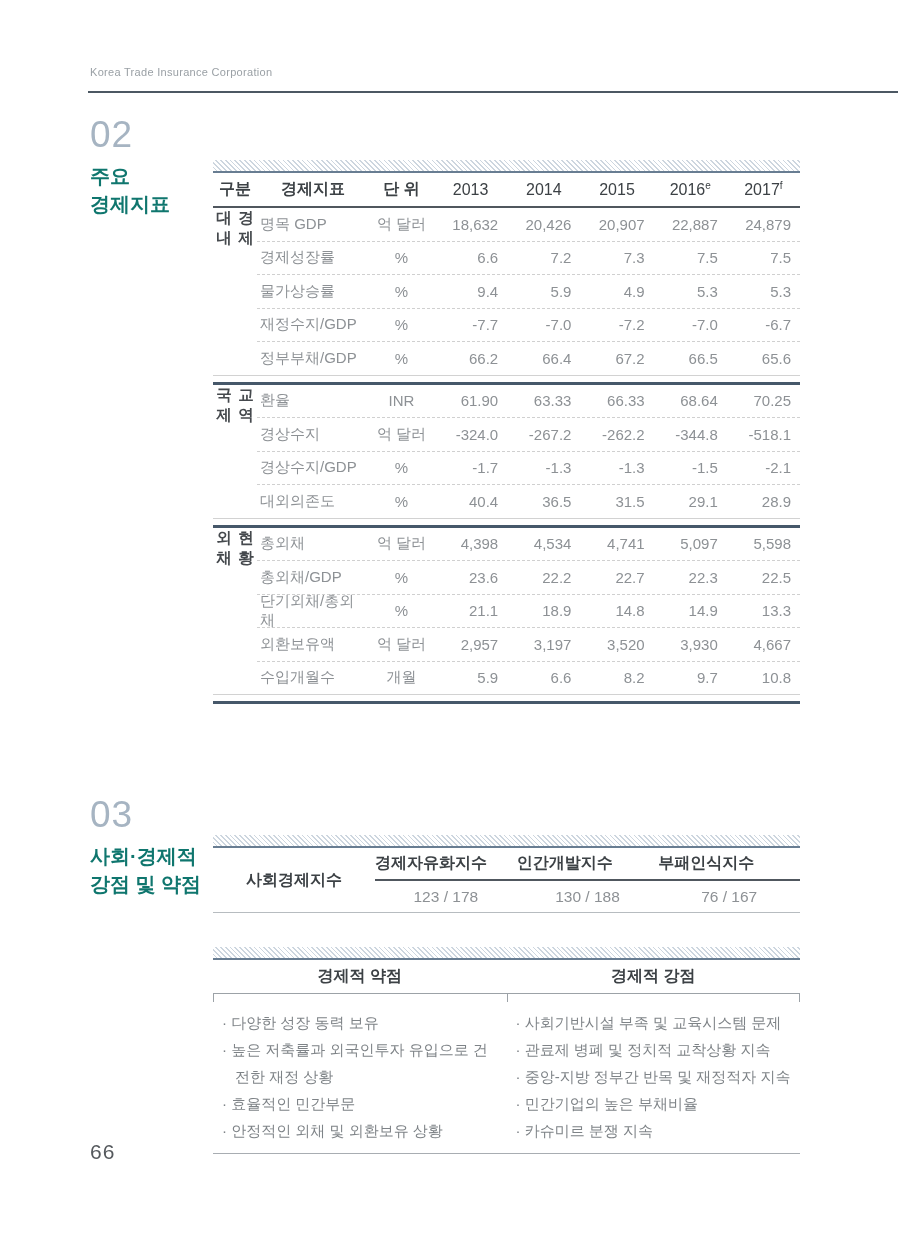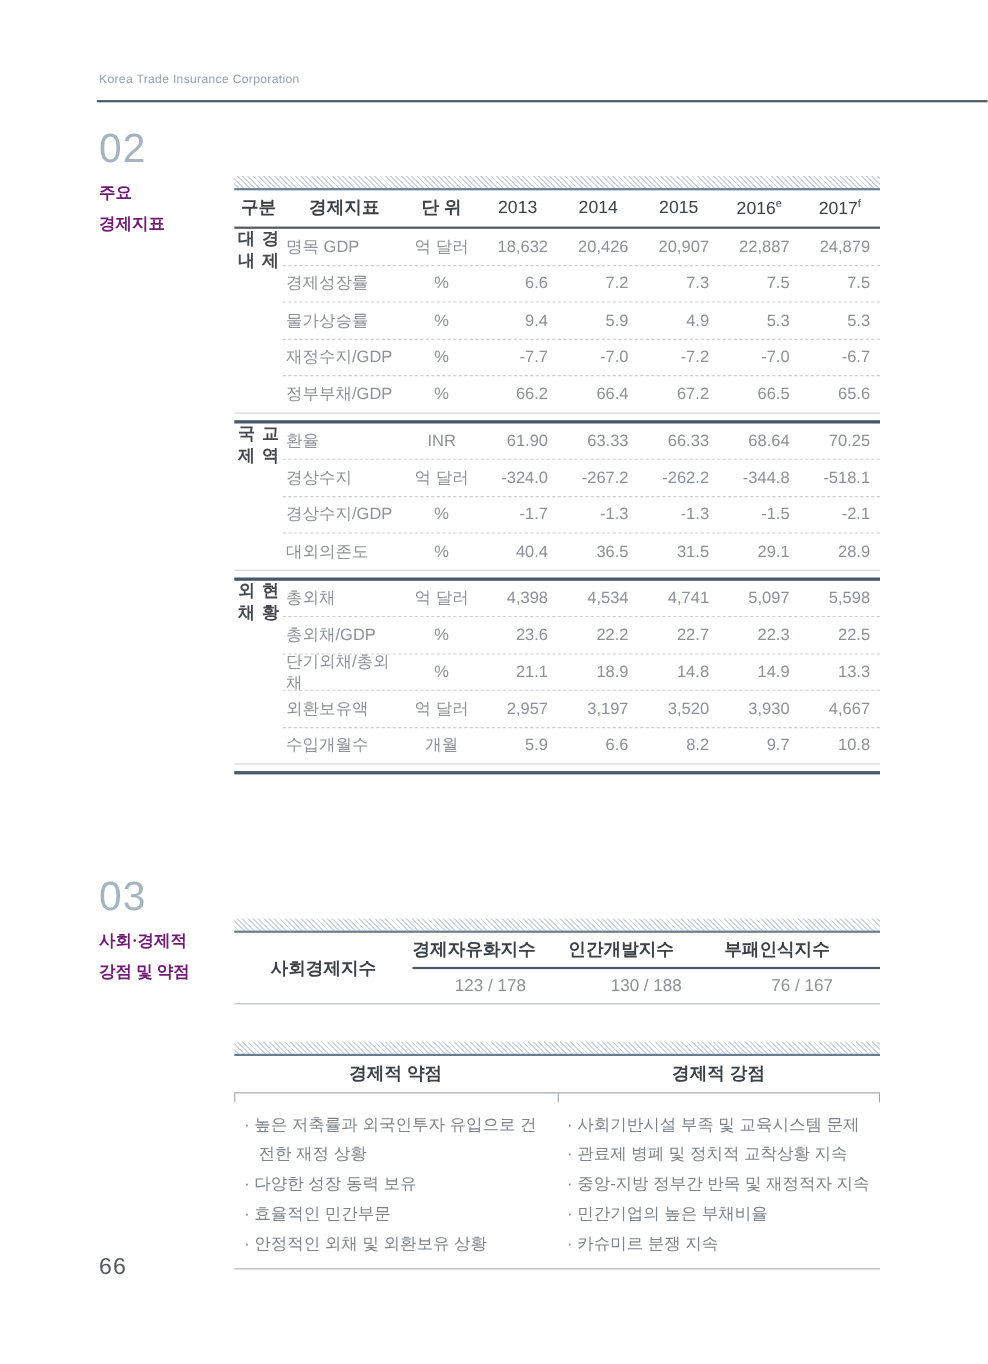--- a/index.html
+++ b/index.html
@@ -8,21 +8,21 @@
     font-family:"Liberation Sans","DejaVu Sans",sans-serif;
   }
 
   
   .org-name { position:absolute; left:90px; top:66px; font-size:11px; color:#9aa0a5; letter-spacing:0.3px; }
   .org-rule { position:absolute; left:88px; right:0; top:91px; height:0; border-top:2px solid #4c5863; }
 
   
   .sec-label { position:absolute; left:90px; width:130px; }
   .sec-num { font-size:37px; line-height:1; color:#a6b4c2; font-weight:200; letter-spacing:1px; }
-  .sec-title { margin-top:9px; font-size:15px; font-weight:700; color:#701a75; line-height:28px;font-family:Liberation Serif, serif; }
+  .sec-title { margin-top:9px; font-size:20px; font-weight:700; color:#0f766e; line-height:28px; }
 
   
   .hatch {
     height:13px; box-sizing:border-box;
     background: repeating-linear-gradient(45deg, #ffffff 0 2.2px, #cdd6df 2.2px 3.4px);
     border-bottom:2px solid #687d92;
   }
 
   
   .tbl1 { position:absolute; left:213px; top:160px; width:587px; }
@@ -288,22 +288,22 @@
       <div class="t3-head">경제적 약점</div>
       <div class="t3-head">경제적 강점</div>
     </div>
     <div class="t3-bracket">
       <span class="t3-tick tick-l"></span>
       <span class="t3-tick tick-m"></span>
       <span class="t3-tick tick-r"></span>
     </div>
     <div class="t3-lists">
       <div class="t3-list" id="t3-strengths">
+          <div class="t3-item">· 다양한 성장 동력 보유</div>
           <div class="t3-item">· 높은 저축률과 외국인투자 유입으로 건전한 재정 상황</div>
-          <div class="t3-item">· 다양한 성장 동력 보유</div>
           <div class="t3-item">· 효율적인 민간부문</div>
           <div class="t3-item">· 안정적인 외채 및 외환보유 상황</div>
         </div>
       <div class="t3-list" id="t3-weaknesses">
           <div class="t3-item">· 사회기반시설 부족 및 교육시스템 문제</div>
           <div class="t3-item">· 관료제 병폐 및 정치적 교착상황 지속</div>
           <div class="t3-item">· 중앙-지방 정부간 반목 및 재정적자 지속</div>
           <div class="t3-item">· 민간기업의 높은 부채비율</div>
           <div class="t3-item">· 카슈미르 분쟁 지속</div>
         </div>

